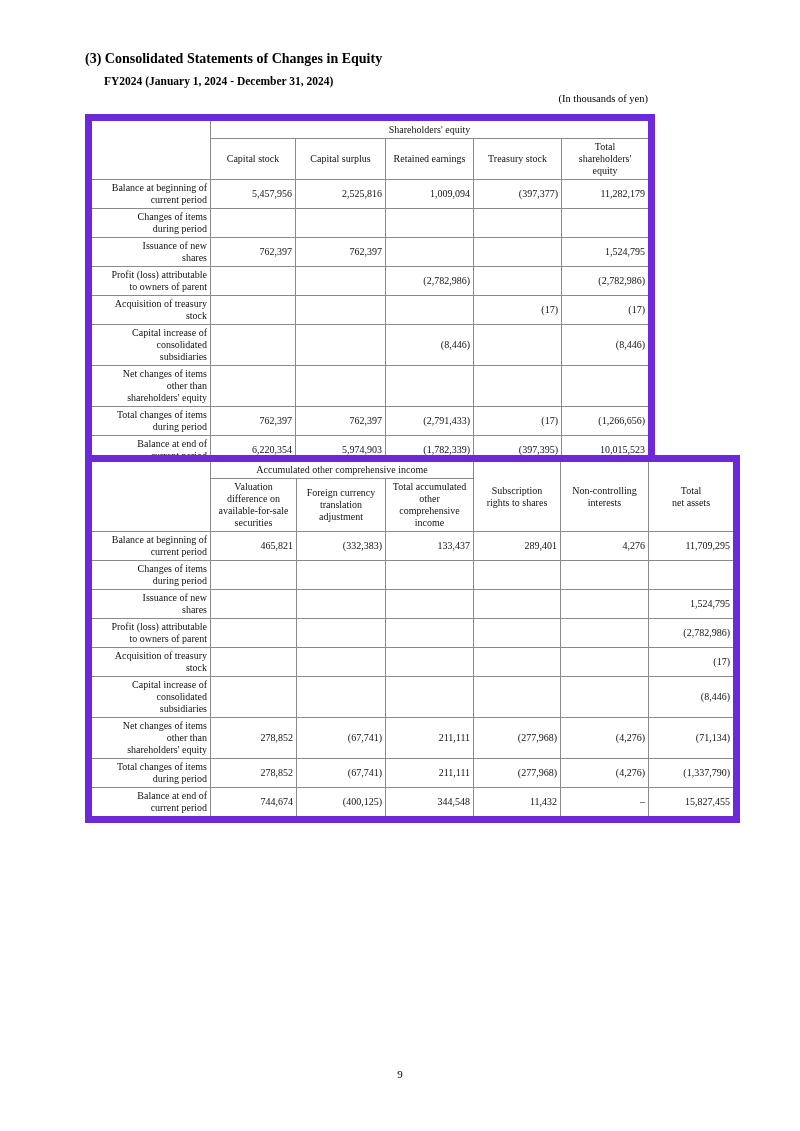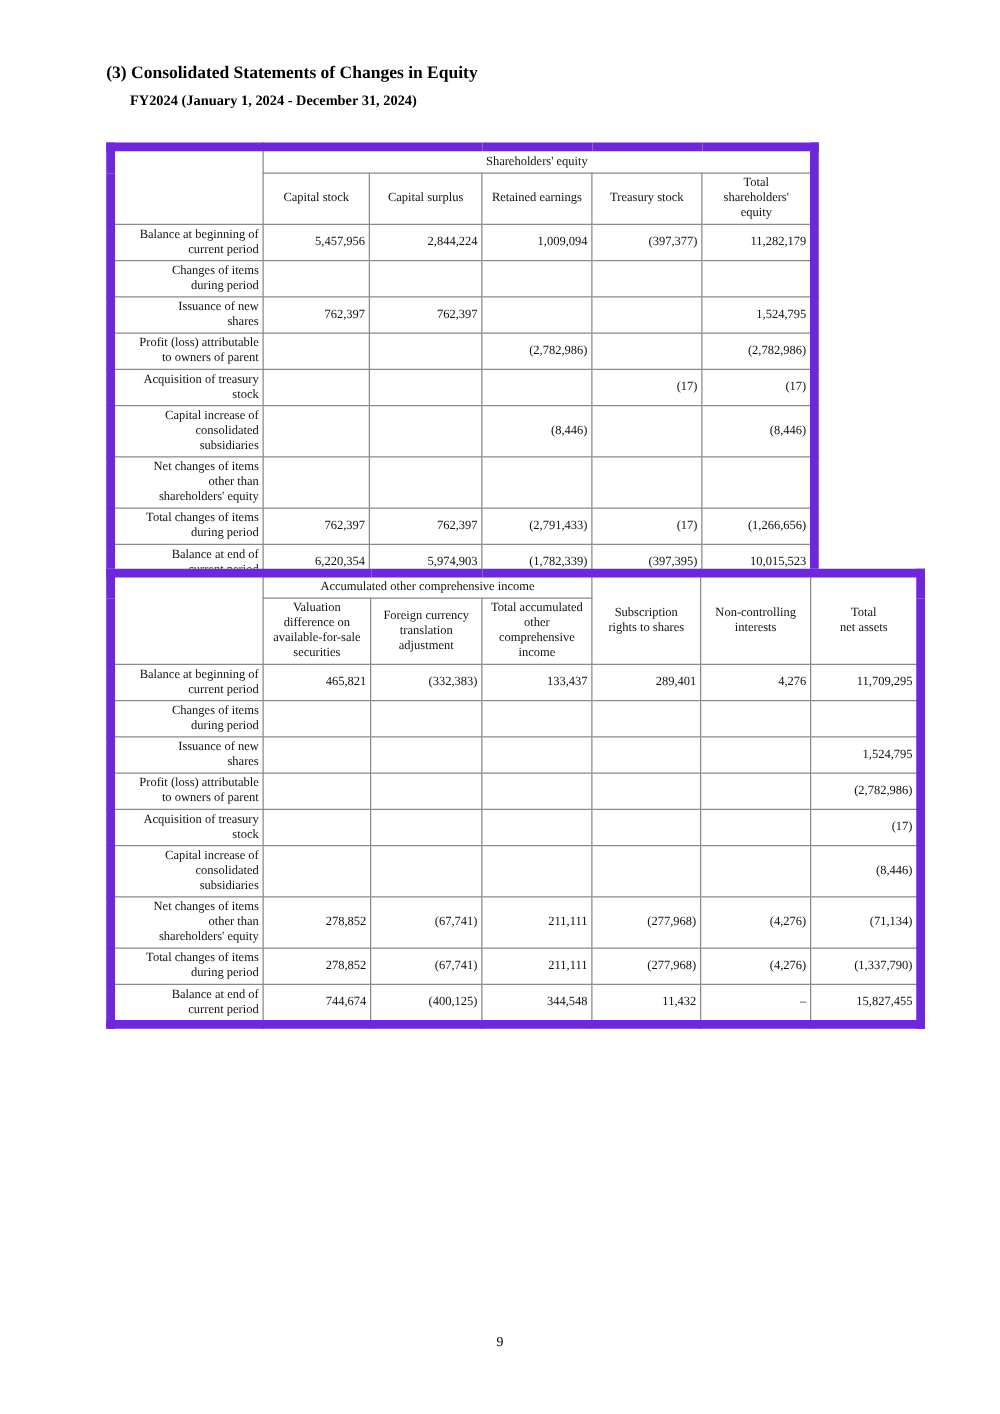--- a/index.html
+++ b/index.html
@@ -87,20 +87,21 @@
     color: #000;
   }
 </style>
 </head>
 <body>
 
 <div class="page">
 
   <h1 class="title">(3) Consolidated Statements of Changes in Equity</h1>
   <div class="subtitle">FY2024 (January 1, 2024 - December 31, 2024)</div>
+  <div class="unit-note">(In thousands of yen)</div>
 
   <table class="fin t1">
     <colgroup>
       <col style="width:122px">
         <col style="width:85px">
         <col style="width:90px">
       <col style="width:88px">
         <col style="width:88px">
         <col style="width:90px">
     </colgroup>
@@ -117,21 +118,21 @@
         <th>Total
 shareholders'
 equity</th>
       </tr>
     </thead>
     <tbody id="t1-body">
         <tr>
           <td class="lbl">Balance at beginning of
 current period</td>
           <td class="num">5,457,956</td>
-          <td class="num">2,844,224</td>
+          <td class="num">2,525,816</td>
           <td class="num">1,009,094</td>
           <td class="num">(397,377)</td>
           <td class="num">11,282,179</td>
         </tr>
         <tr>
           <td class="lbl">Changes of items
 during period</td>
           <td class="num"></td>
           <td class="num"></td>
           <td class="num"></td>

